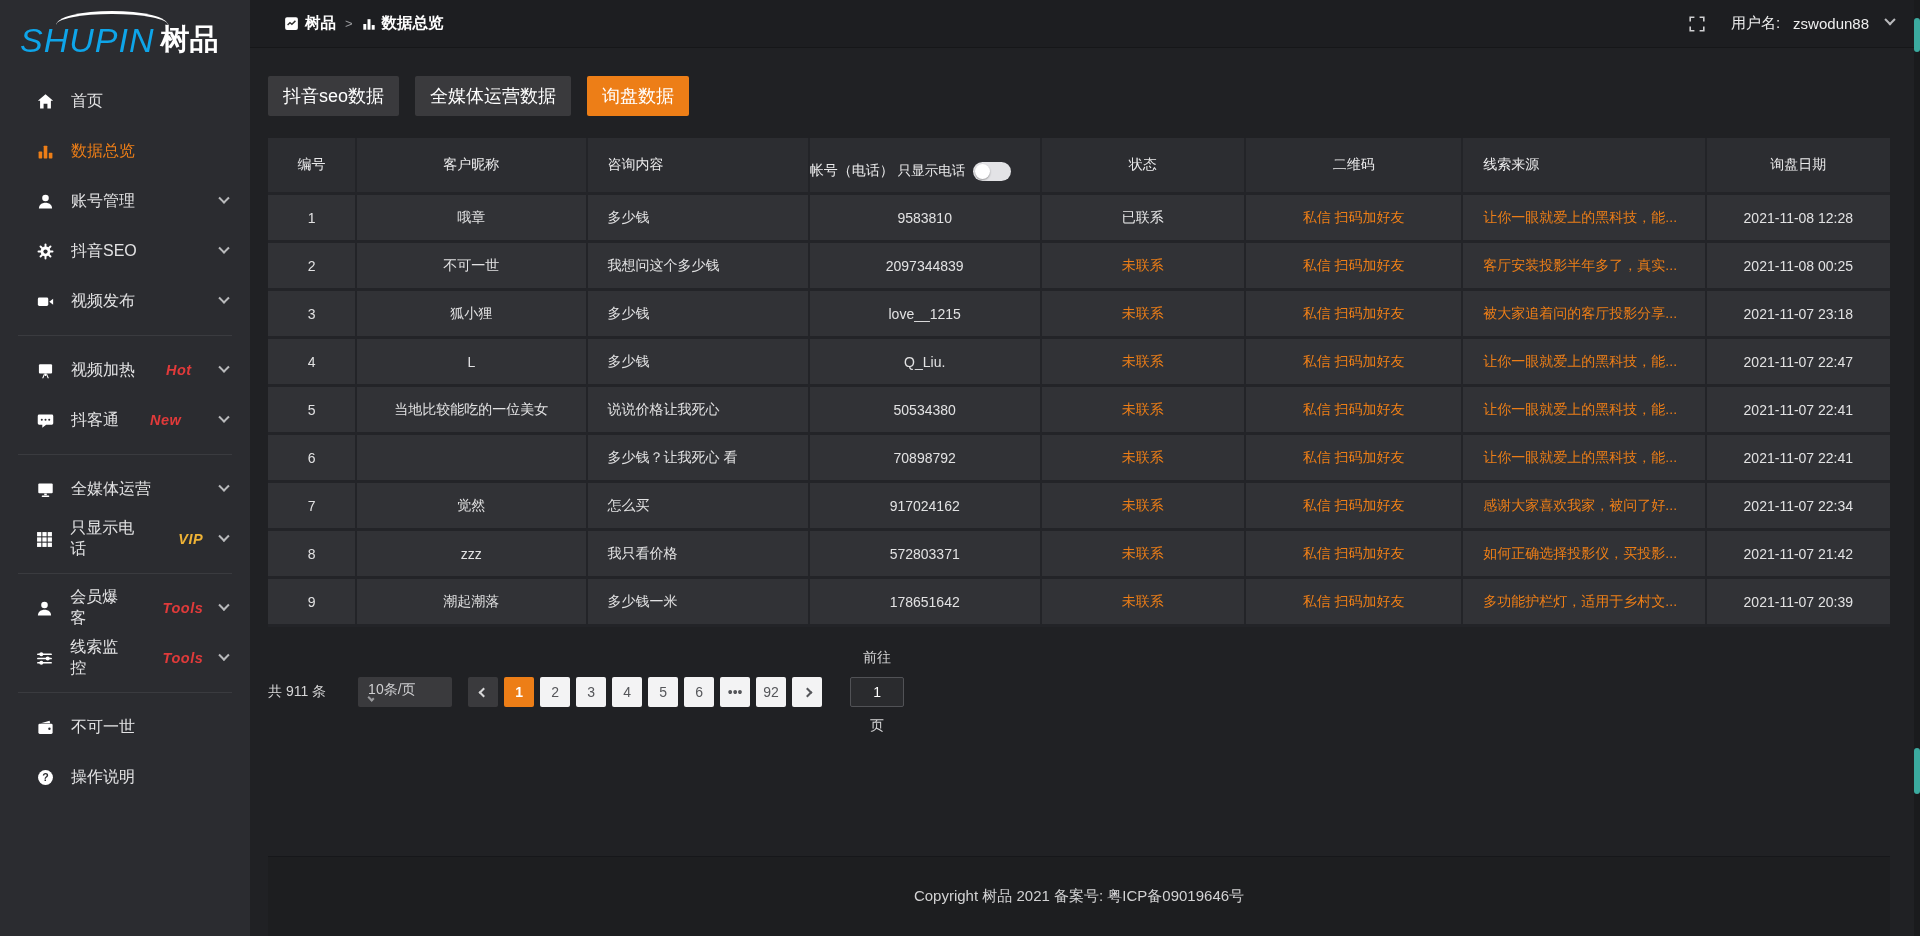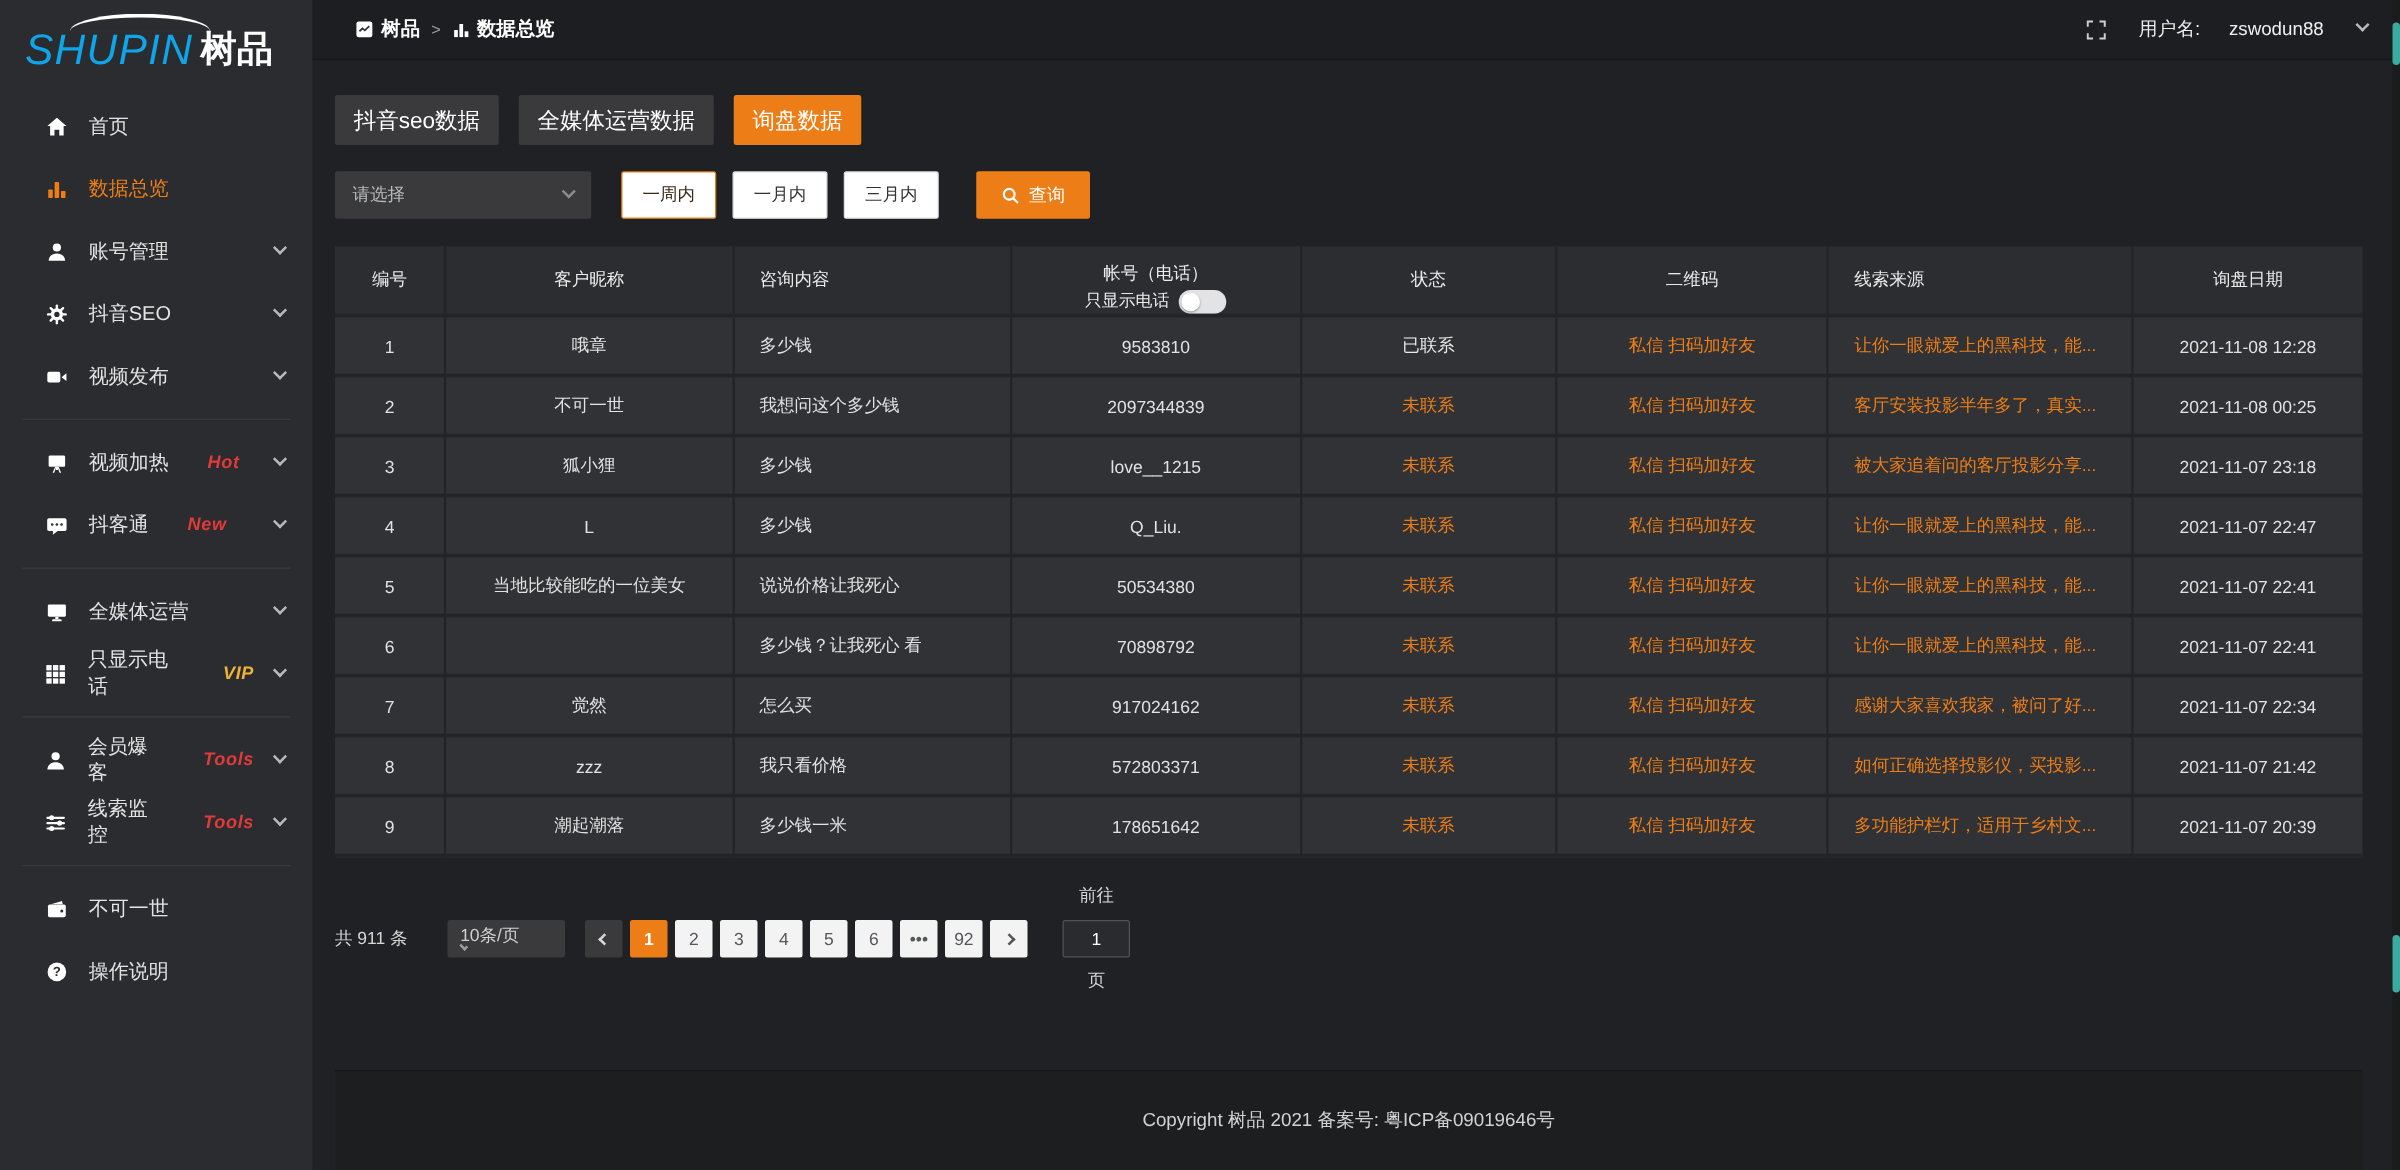--- a/index.html
+++ b/index.html
@@ -25,21 +25,21 @@
   .s-divider { height:1px; background:#3a3b3f; margin:9px 18px; }
 
   
   .main { flex:1; display:flex; flex-direction:column; height:100%; position:relative; }
   .topbar { height:48px; background:#1d1e21; border-bottom:1px solid #161719; display:flex; align-items:center; justify-content:space-between; padding:0 26px 0 34px; }
   .crumbs { display:flex; align-items:center; gap:9px; font-size:15.5px; color:#fff; font-weight:bold; }
   .crumb { display:flex; align-items:center; gap:6px; cursor:pointer; }
   .crumb-sep { color:#9a9b9e; font-weight:normal; font-size:13px; }
   .user-zone { display:flex; align-items:center; gap:26px; }
   .fs-icon { cursor:pointer; display:flex; }
-  .user-drop { display:flex; align-items:center; gap:23px; font-size:15px; color:#eee; cursor:pointer; }
+  .user-drop { display:flex; align-items:center; gap:13px; font-size:15px; color:#eee; cursor:pointer; }
   .user-drop .chev { margin-left:4px; transform:rotate(45deg) translate(-3px,-3px); }
 
   .content { padding:0 30px 0 18px; display:flex; flex-direction:column; flex:1; }
 
   
   .tabs { margin-top:28px; display:flex; gap:16px; }
   .tab { background:#3a3a3d; color:#fff; font-size:18px; padding:8px 15px; border-radius:2px; cursor:pointer; border:none; }
   .tab.active { background:#ED7E17; }
 
   
@@ -57,21 +57,21 @@
   th, td { background:#313236; border-right:2px solid #232428; border-bottom:3px solid #232428; font-weight:normal; font-size:14px; color:#e2e2e3; text-align:center; vertical-align:middle; overflow:hidden; white-space:nowrap; }
   th { background:#2c2d31; height:57px; color:#ebebec; }
   td { height:48px; }
   th:last-child, td:last-child { border-right:none; }
   .col-id{width:5.5%} .col-nick{width:14.2%} .col-content{width:13.7%} .col-account{width:14.3%}
   .col-status{width:12.6%} .col-qr{width:13.4%} .col-source{width:15%} .col-date{width:11.3%}
   .c-content, .c-source, th.h-content, th.h-source { text-align:left; padding-left:20px; }
   .c-status { color:#ED7E17; }
   .c-status.contacted { color:#e8e8e9; }
   .c-qrcode, .c-source { color:#ED7E17; cursor:pointer; }
-  .h-account-inner { display:flex; flex-direction:column; align-items:center; gap:4px;margin-top:12px; }
+  .h-account-inner { display:flex; align-items:center; gap:4px;margin-top:12px; }
   .phone-row { display:flex; align-items:center; gap:8px; font-size:13.5px; }
   .toggle { width:38px; height:19px; border-radius:10px; background:#e3e3e6; position:relative; cursor:pointer; }
   .toggle::before { content:''; position:absolute; left:2px; top:2px; width:15px; height:15px; border-radius:50%; background:#fff; box-shadow:0 1px 2px rgba(0,0,0,.35); }
 
   
   .pager { margin-top:22px; display:flex; align-items:center; font-size:14px; color:#d6d6d7; }
   .pg-total { margin-right:32px; }
   .pg-size { width:94px; height:30px; background:#3a3a3d; border-radius:2px; display:flex; justify-content:space-between; padding:4px 10px; color:#cfcfd1; cursor:pointer;flex-direction:column; }
   .pg-size .chev { margin:0; width:6px; height:6px; transform:rotate(45deg) translate(-2px,-2px); border-color:#9a9b9e; }
   .pg-arrow { width:30px; height:30px; border:none; border-radius:2px; margin-left:16px; display:flex; align-items:center; justify-content:center; cursor:pointer; }
@@ -321,43 +321,20 @@
     </header>
 
     <div class="content">
 
       <div class="tabs">
         <button class="tab">抖音seo数据</button>
         <button class="tab">全媒体运营数据</button>
         <button class="tab active">询盘数据</button>
       </div>
 
-      <div class="filters">
-        <div class="select">
-          <span>请选择</span>
-          <span class="chev"></span>
-        </div>
-        <div class="ranges">
-
-            <button class="range-btn active">一周内</button>
-
-            <button class="range-btn">一月内</button>
-
-            <button class="range-btn">三月内</button>
-          </div>
-        <button class="search-btn">
-          <span style="display:flex;">
-            <svg width="15" height="15" viewBox="0 0 16 16" fill="none" stroke="#fff" stroke-width="1.8">
-                <circle cx="6.8" cy="6.8" r="4.6"></circle>
-                <line x1="10.4" y1="10.4" x2="14.2" y2="14.2"></line>
-              </svg>
-          </span>
-          <span>查询</span>
-        </button>
-      </div>
 
       <div class="tablewrap">
         <table>
           <colgroup>
             <col class="col-id">
               <col class="col-nick">
               <col class="col-content">
               <col class="col-account">
             <col class="col-status">
               <col class="col-qr">

